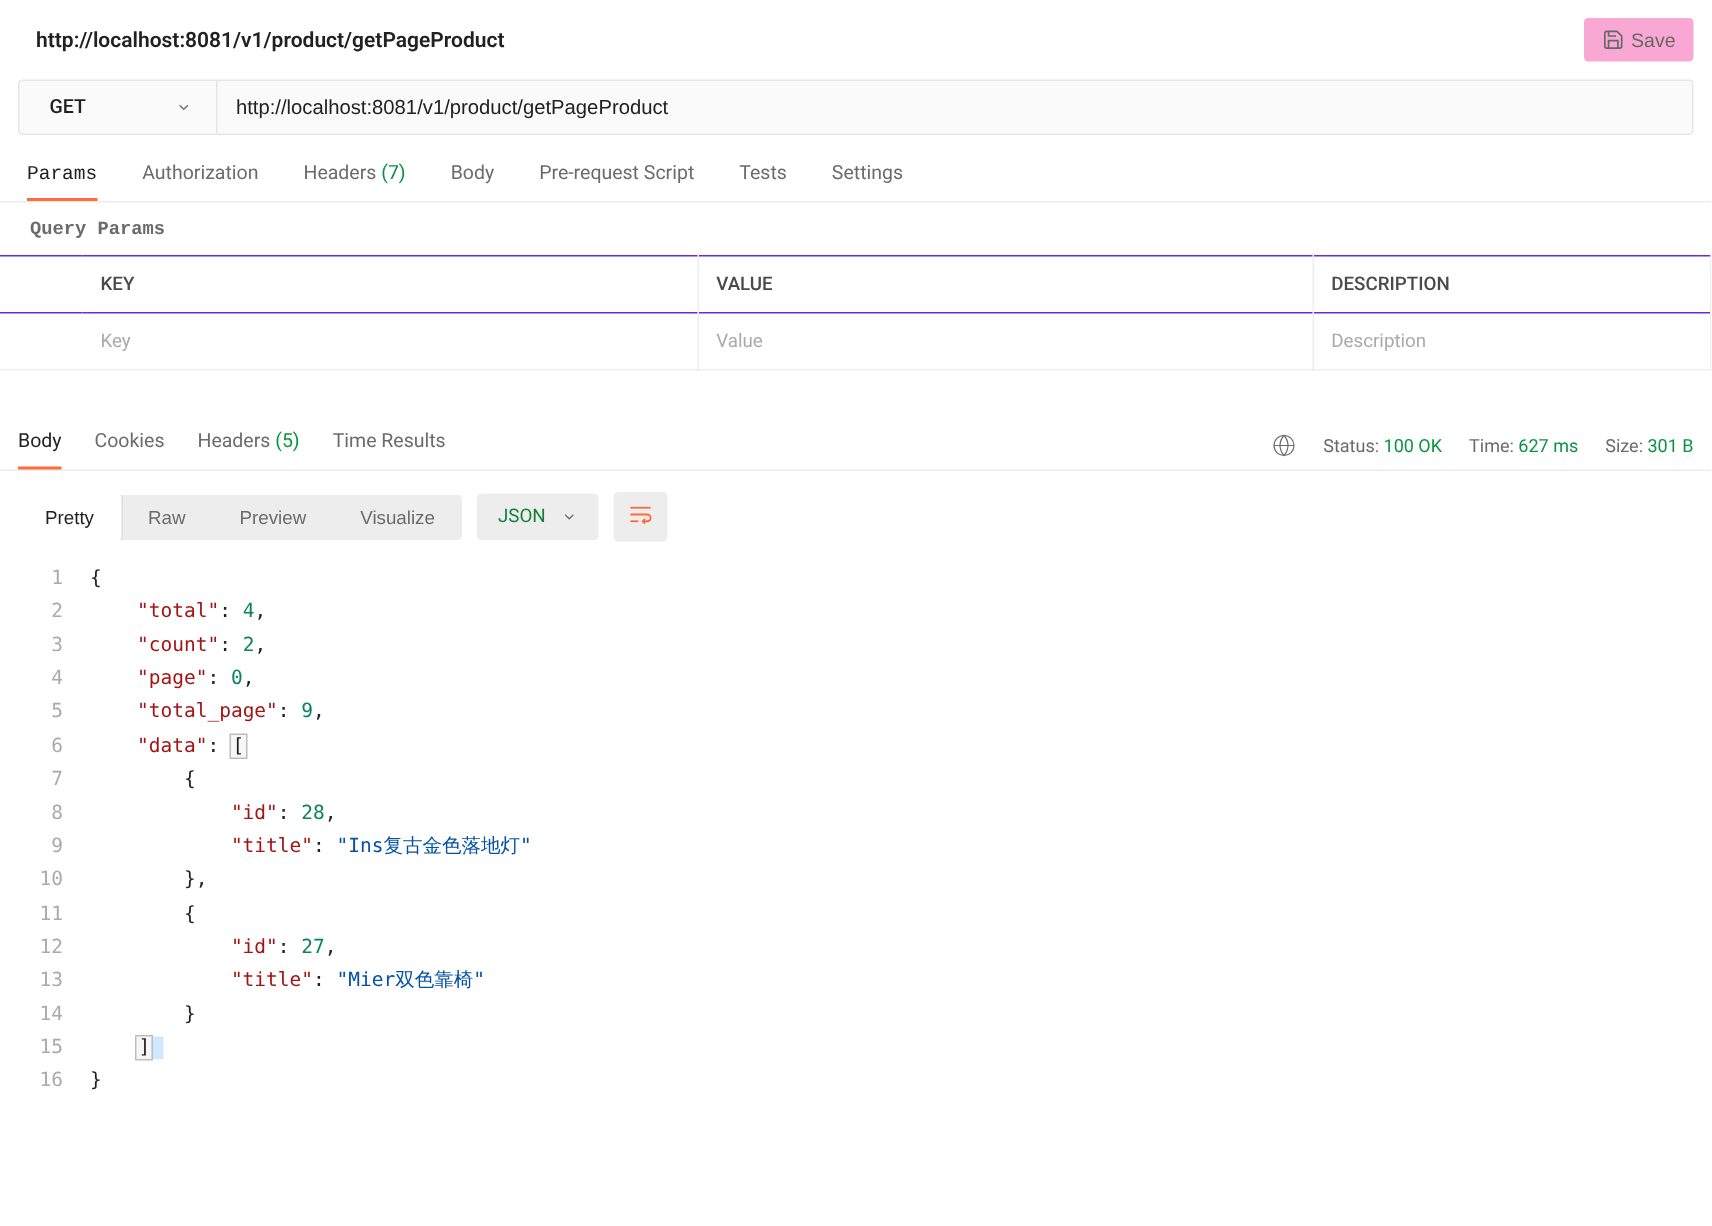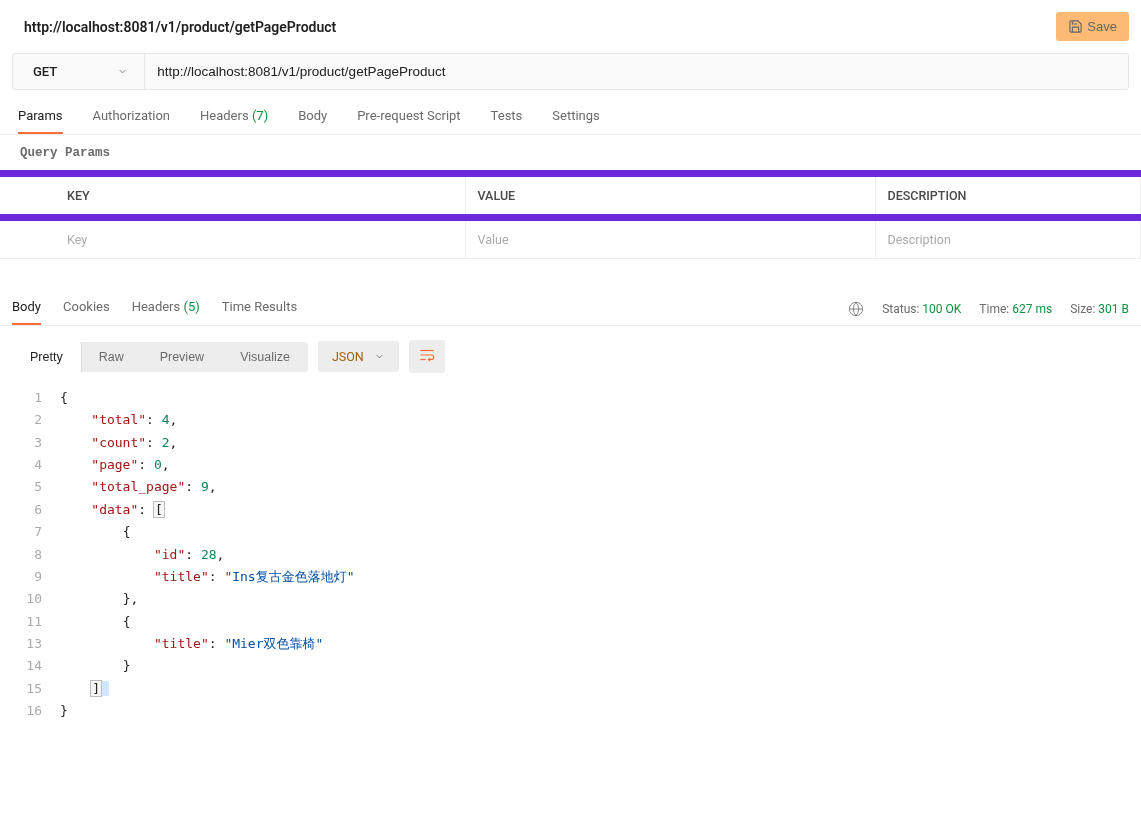--- a/index.html
+++ b/index.html
@@ -20,21 +20,21 @@
   }
   .header-title {
     font-size: 14px;
     font-weight: 600;
     color: #212121;
   }
   .save-btn {
     display: flex;
     align-items: center;
     gap: 4px;
-    background: #fdba74;
+    background: #f9a8d4;
     border: none;
     padding: 7px 12px;
     border-radius: 3px;
     font-size: 13px;
     color: #666;
     cursor: pointer;
   }
   .save-btn svg { width: 15px; height: 15px; stroke: #666; }
 
   .request-row {
@@ -72,38 +72,38 @@
     padding: 18px 0 0 18px;
     border-bottom: 1px solid #ececec;
   }
   .req-tab {
     padding-bottom: 9px;
     font-size: 13px;
     color: #6b6b6b;
     cursor: pointer;
     border-bottom: 2.5px solid transparent;
   }
-  .req-tab.active { color: #212121; border-bottom-color: #ff6c37; }
+  .req-tab.active { color: #212121; border-bottom-color: #ff6c37; font-family: Liberation Mono, monospace; }
   .count-badge { color: #0a9442; }
 
   .sub-header {
     padding: 11px 0 10px 20px;
     font-size: 12.5px;
     font-weight: 600;
     color: #6b6b6b;
     font-family: Liberation Mono, monospace;
   }
 
   .params-table { width: 100%; border-collapse: collapse; }
   .params-table th, .params-table td {
     text-align: left;
     font-weight: 400;
     font-size: 12.5px;
     padding: 11px 8px 11px 12px;
-    border-top: 7px solid #6d28d9;
+    border-top: 1px solid #6d28d9;
     border-right: 1px solid #eee;
     color: #6b6b6b;
   }
   .params-table th { font-weight: 500; color:#4a4a4a; }
   .params-table th:first-child, .params-table td:first-child { width: 55px; border-right:none;}
   .params-table td.placeholder { color: #aaa; }
   .params-table tr:last-child td { border-bottom: 1px solid #eee; }
   .col-key{width:410px;}
   .col-val{width:410px;}
 
@@ -142,21 +142,21 @@
     color:#6b6b6b;
     background: transparent;
     border: none;
     cursor: pointer;
   }
   .seg-btn.active { background: #fff; color:#212121; border:1px solid #ddd; border-radius:3px;}
   .seg-group .seg-btn.active{margin:-1px;text-align:right;}
   .fmt-select{
     display:flex; align-items:center; gap:10px;
     background:#ededed; border-radius:3px; padding:8px 14px;
-    font-size:12.5px; color:#a16207; cursor:pointer;
+    font-size:12.5px; color:#15803d; cursor:pointer;
   }
   .wrap-btn{
     background:#ededed; border-radius:3px; padding:6px 9px; cursor:pointer; border:none;
   }
   .wrap-btn svg{width:18px;height:18px;stroke:#ff6c37;fill:none;stroke-width:1.6;}
 
   .code-block {
     font-family: "Consolas", "Monaco", monospace;
     font-size: 13px;
     line-height: 1.72;
@@ -320,20 +320,24 @@
     </div>
   <div class="code-row">
       <div class="gutter">10</div>
       <div class="code-line">        <span class="punc">},</span></div>
     </div>
   <div class="code-row">
       <div class="gutter">11</div>
       <div class="code-line">        <span class="punc">{</span></div>
     </div>
   <div class="code-row">
+      <div class="gutter">12</div>
+      <div class="code-line">            <span class="kw">"id"</span><span class="punc">: </span><span class="num">27</span><span class="punc">,</span></div>
+    </div>
+  <div class="code-row">
       <div class="gutter">13</div>
       <div class="code-line">            <span class="kw">"title"</span><span class="punc">: </span><span class="str">"<span>Mier双色靠椅</span>"</span></div>
     </div>
   <div class="code-row">
       <div class="gutter">14</div>
       <div class="code-line">        <span class="punc">}</span></div>
     </div>
   <div class="code-row">
       <div class="gutter">15</div>
       <div class="code-line">    <span class="punc hl-bracket">]</span><span class="cursor-cell">&nbsp;</span></div>

